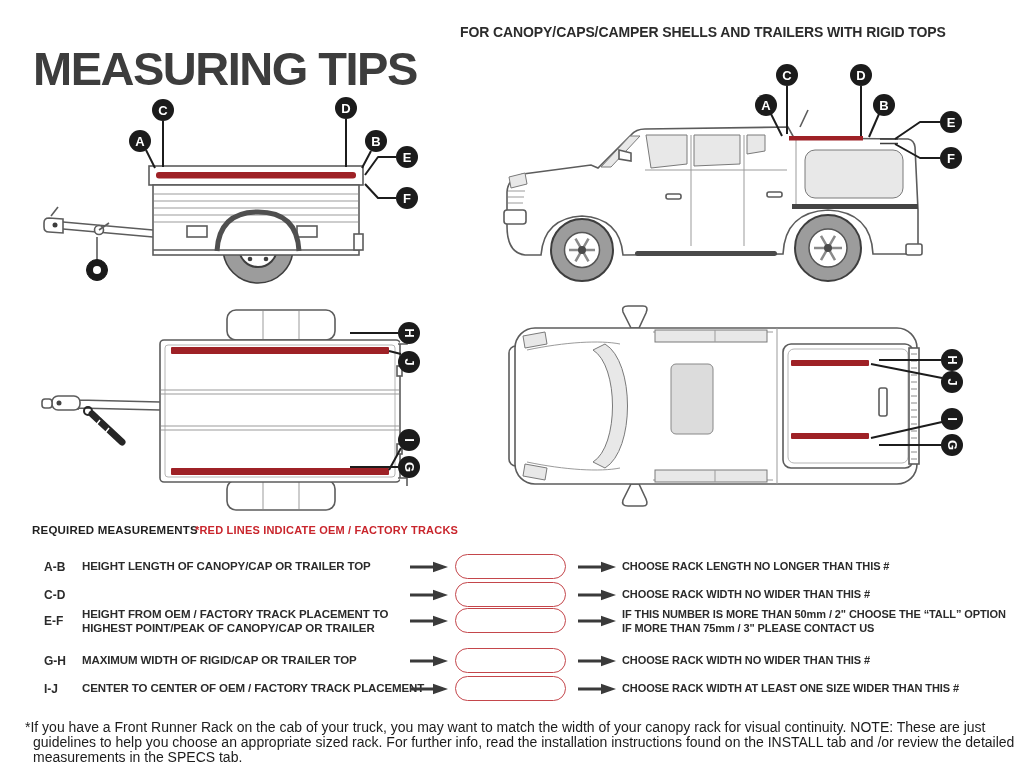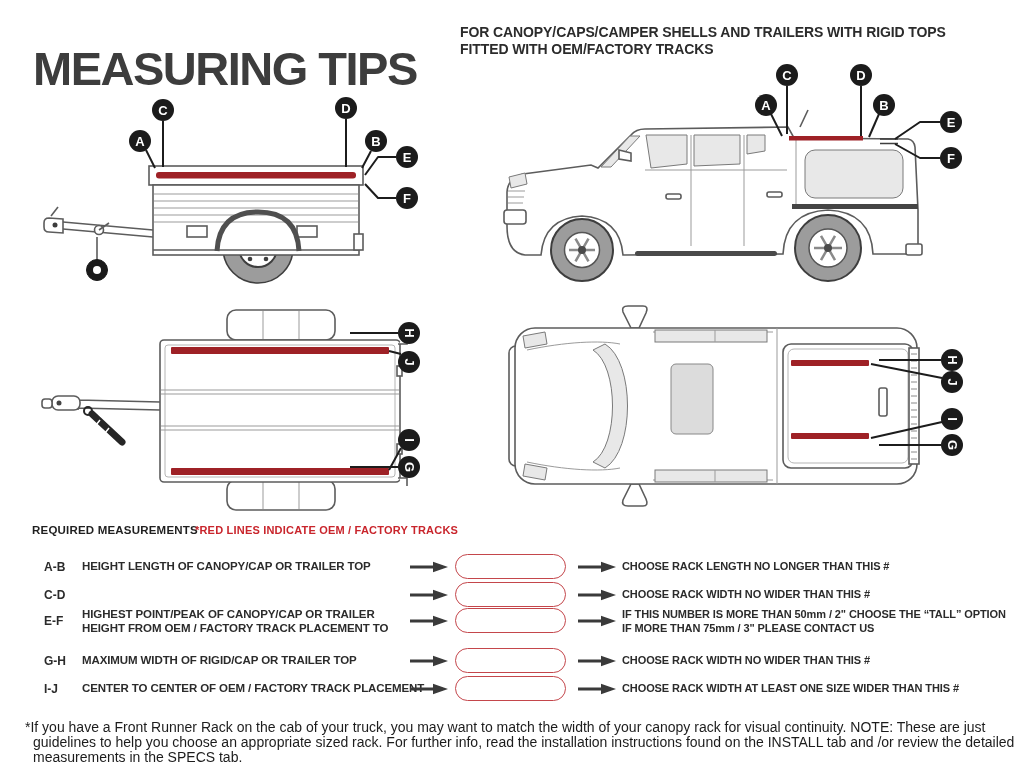--- a/index.html
+++ b/index.html
@@ -36,21 +36,20 @@
   .art{stroke:#5c5c5c;stroke-width:1.6;fill:#ffffff;}
   .thin{stroke:#9b9b9b;stroke-width:1;fill:none;}
   .glass{fill:#e8e8e8;stroke:#7a7a7a;stroke-width:1;}
 </style>
 </head>
 <body>
 
 <div class="abs title">MEASURING TIPS</div>
 <div class="abs subtitle">
   <div>FOR CANOPY/CAPS/CAMPER SHELLS AND TRAILERS WITH RIGID TOPS</div>
-  <div>FITTED WITH OEM/FACTORY TRACKS</div>
 </div>
 
 <svg class="abs" style="left:35px;top:88px;" width="420" height="210" viewBox="0 0 420 210">
 
   <g>
     <path class="art" d="M118 142 L28 134 M118 149 L28 141" fill="none"></path>
     <path class="art" d="M28 131 l-14 -1 q-5 0 -5 5 v4 q0 5 5 5 l14 1 z"></path>
     <path class="art" d="M16 128 l7 -9" fill="none" stroke-width="2.2"></path>
     <circle cx="20" cy="137" r="2.5" fill="#3c3c3c" stroke="none"></circle>
     <path class="art" d="M62 149 V172" fill="none" stroke-width="2.6"></path>
@@ -315,22 +314,22 @@
     </svg>
   <div class="rec">
     <div>CHOOSE RACK WIDTH NO WIDER THAN THIS #</div>
     <div></div>
   </div>
 </div>
 
 <div class="m-row" style="top:608px;">
   <div class="code">E-F</div>
   <div class="desc">
+    <div>HEIGHT FROM OEM / FACTORY TRACK PLACEMENT TO</div>
     <div>HIGHEST POINT/PEAK OF CANOPY/CAP OR TRAILER</div>
-    <div>HEIGHT FROM OEM / FACTORY TRACK PLACEMENT TO</div>
   </div>
   <svg class="arr1" viewBox="0 0 38 12">
       <path d="M0 4.6 H23 V0.8 L38 6 L23 11.2 V7.4 H0 Z" fill="#3a3a3a"></path>
     </svg>
   <div class="pill"></div>
   <svg class="arr2" viewBox="0 0 38 12">
       <path d="M0 4.6 H23 V0.8 L38 6 L23 11.2 V7.4 H0 Z" fill="#3a3a3a"></path>
     </svg>
   <div class="rec">
     <div>IF THIS NUMBER IS MORE THAN 50mm / 2" CHOOSE THE “TALL” OPTION</div>

